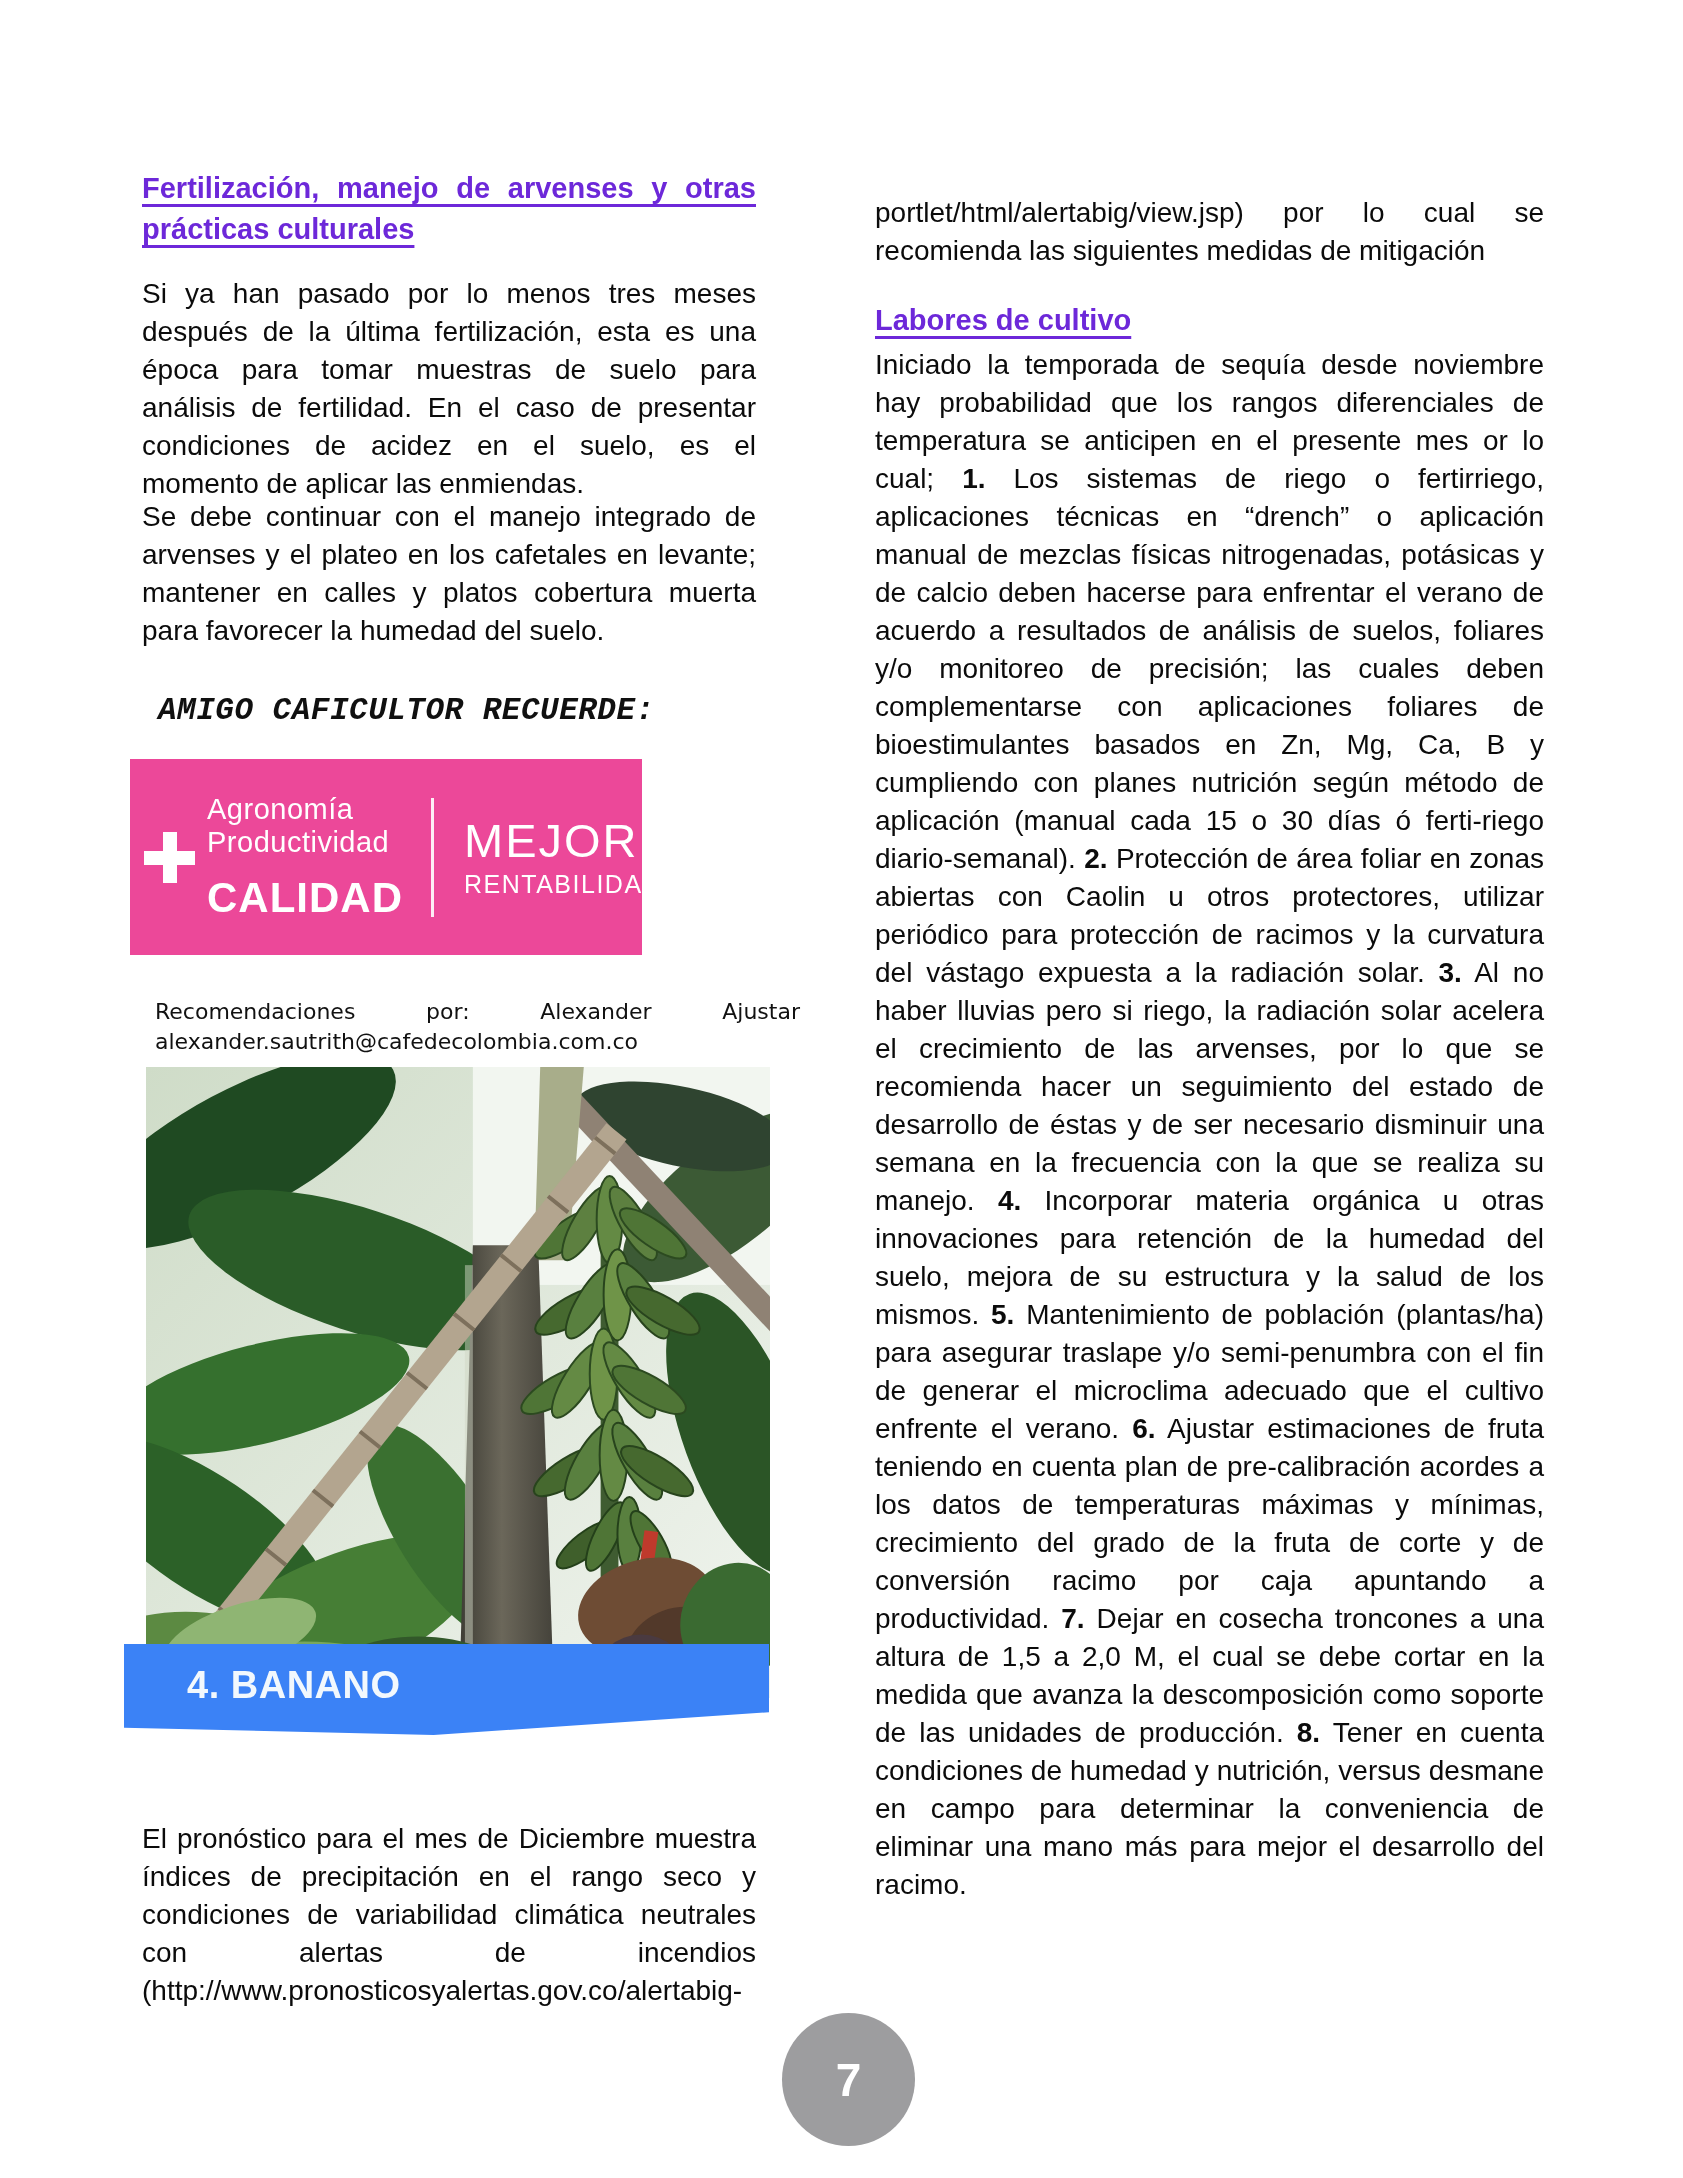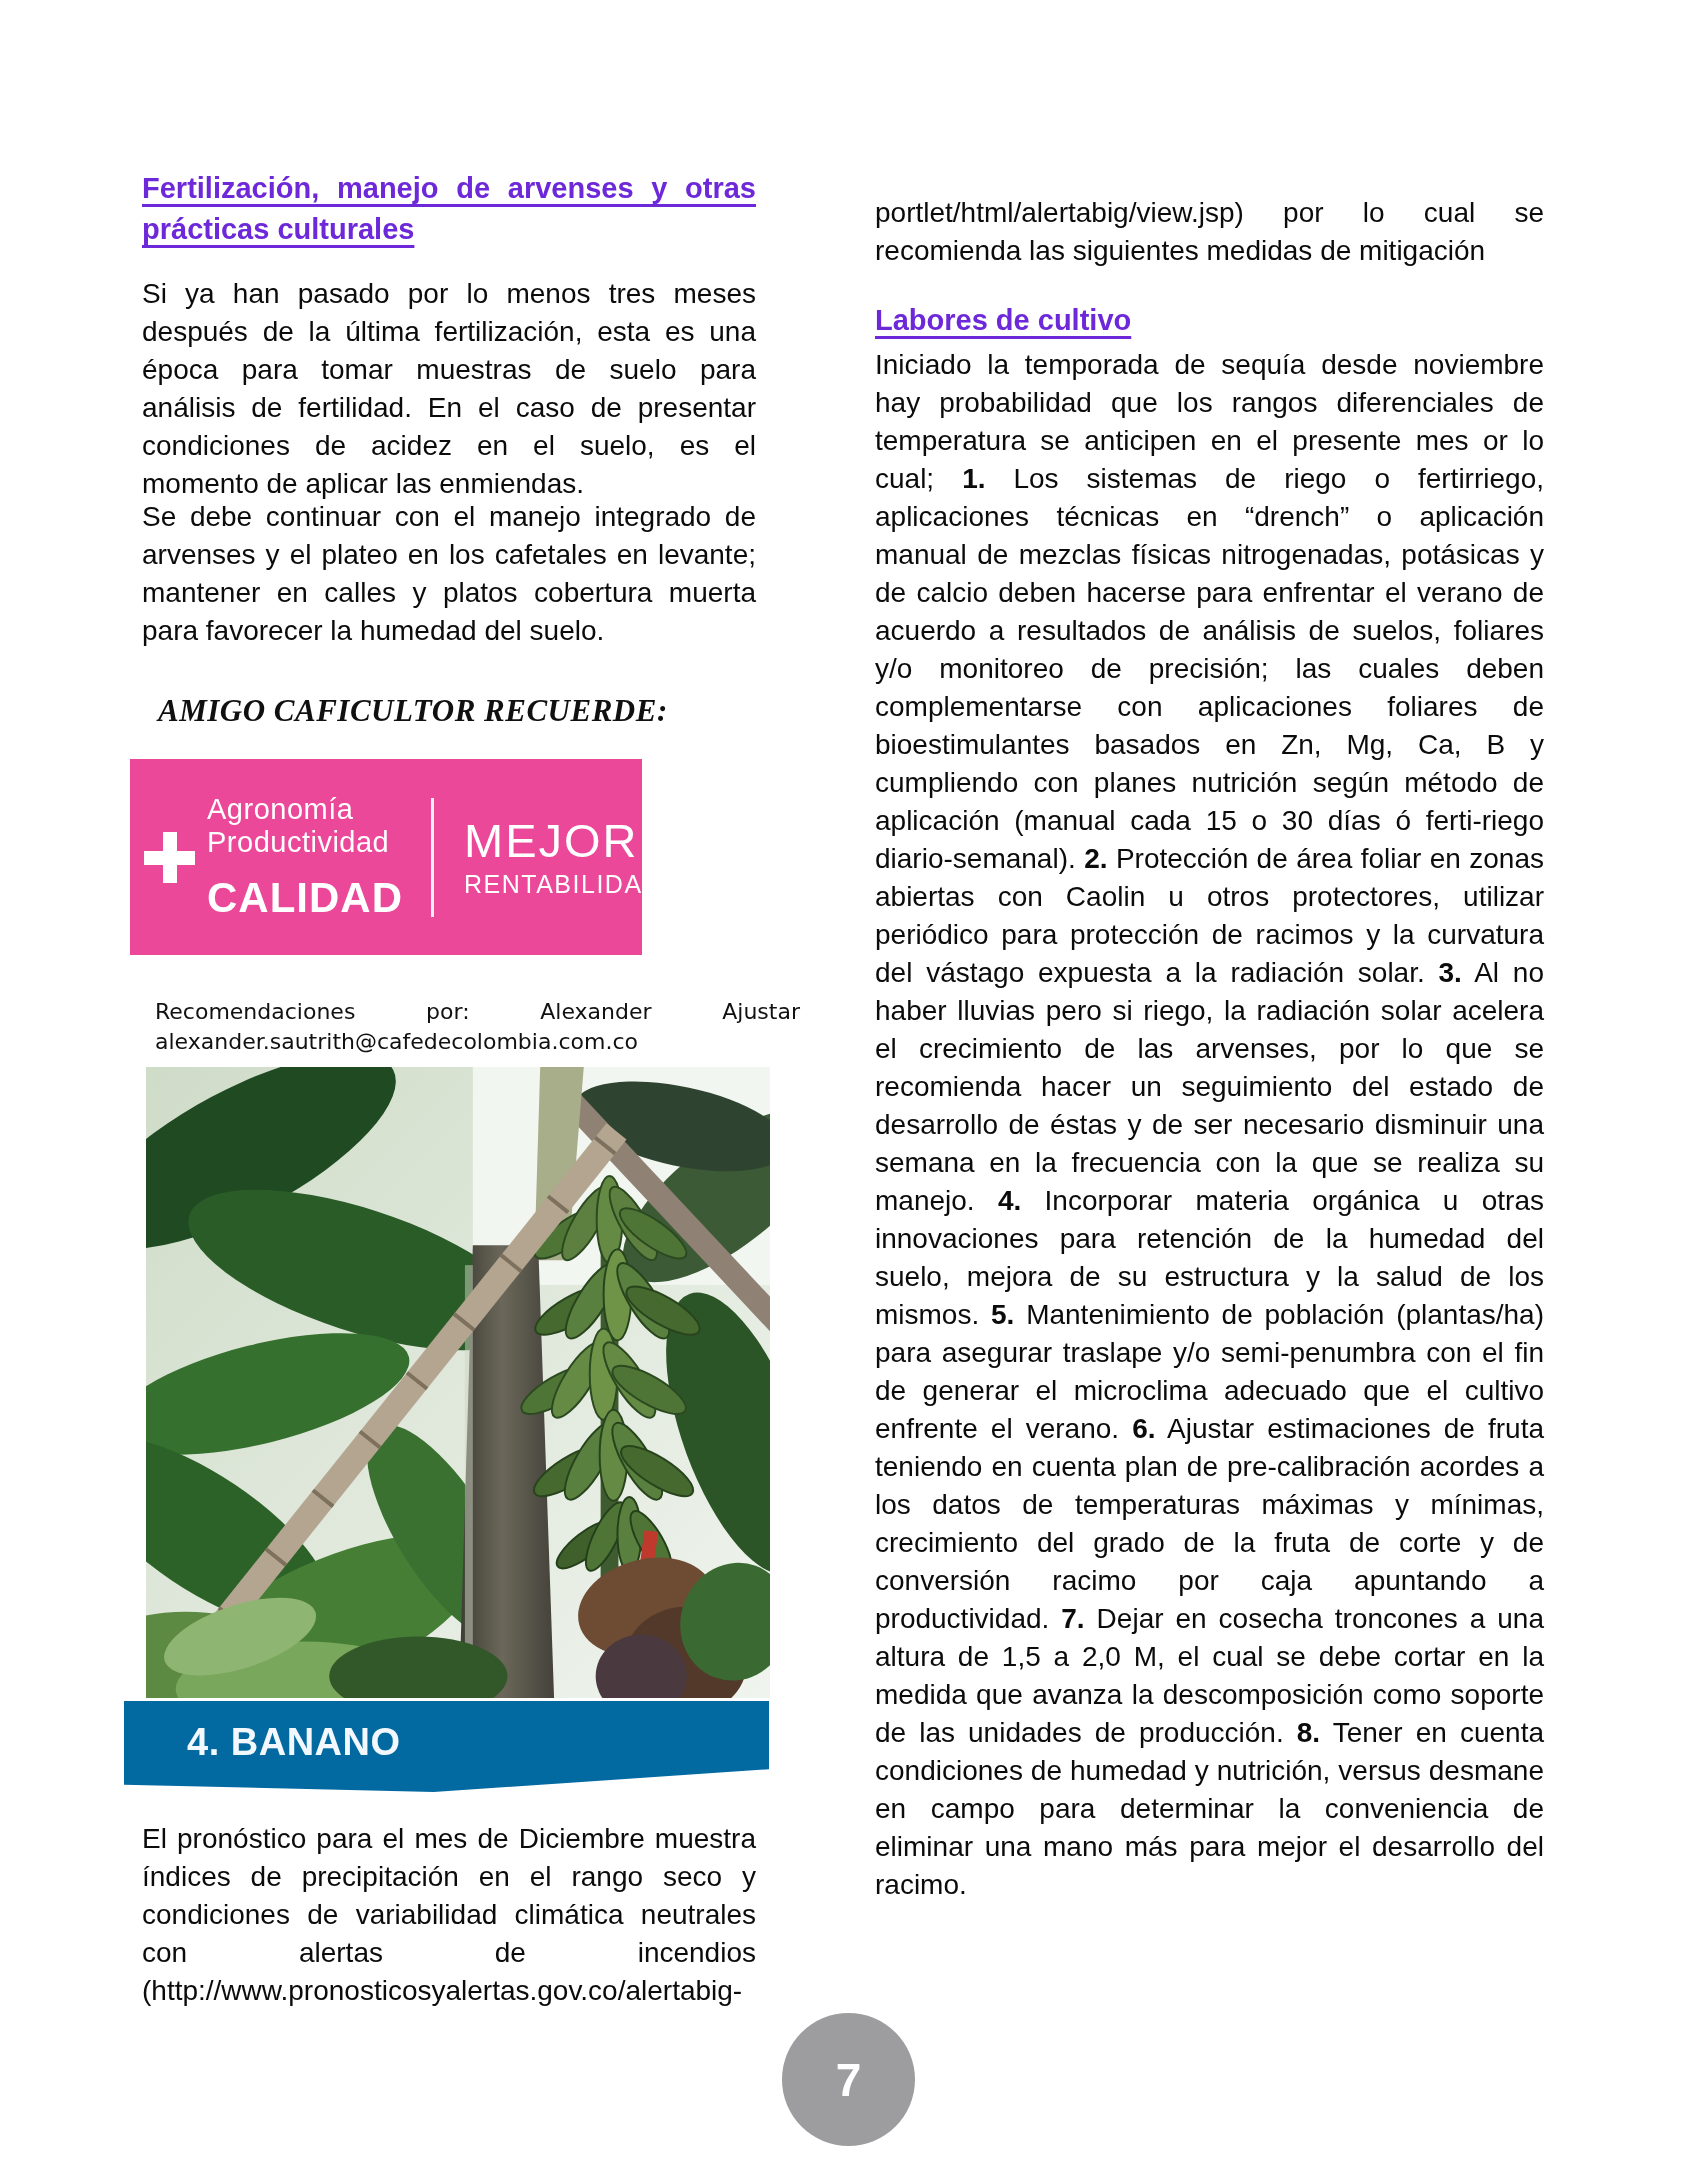--- a/index.html
+++ b/index.html
@@ -14,21 +14,21 @@
     text-decoration:underline;text-underline-offset:6px;text-decoration-thickness:3px;
     text-align:justify;
   }
   .b{font-weight:bold;}
   
   .lc-head{left:142px;top:168px;width:614px;}
   .lc-p1{left:142px;top:275px;width:614px;}
   .lc-p2{left:142px;top:498px;width:614px;}
   .reminder{
     left:158px;top:693px;width:614px;
-    font-family:Liberation Serif, serif;font-weight:bold;font-style:italic;
+    font-family:Liberation Mono, monospace;font-weight:bold;font-style:italic;
     font-size:31px;letter-spacing:0.5px;color:#101010;
   }
   
   .brand-banner{
     left:130px;top:759px;width:512px;height:196px;background:#ec4899;
     display:flex;align-items:center;color:#ffffff;
   }
   .plus-icon{position:relative;width:51px;height:51px;margin-left:14px;flex:0 0 auto;}
   .plus-icon::before{content:"";position:absolute;left:19px;top:0;width:14px;height:51px;background:#fff;}
   .plus-icon::after{content:"";position:absolute;left:0;top:19px;width:51px;height:14px;background:#fff;}
@@ -44,21 +44,21 @@
   .credits{
     left:155px;top:997px;width:645px;
     font-family:"DejaVu Sans",sans-serif;font-size:22px;line-height:30px;
     text-align:justify;color:#111;
   }
   
   .photo{left:146px;top:1067px;width:624px;height:631px;}
   .photo svg{display:block;width:100%;height:100%;}
   
   .section-banner{
-    left:124px;top:1701px;width:645px;height:91px;background:#0369a1;
+    left:124px;top:1644px;width:645px;height:91px;background:#3b82f6;
     clip-path:polygon(0 0,100% 0,100% 75%,48% 100%,0 92%);
   }
   .section-banner-label{
     position:absolute;left:63px;top:20px;color:#f2f8fd;font-weight:bold;font-size:38px;letter-spacing:0.5px;
   }
   
   .lc-p3{left:142px;top:1820px;width:614px;}
   
   .page-badge{
     left:782px;top:2013px;width:133px;height:133px;border-radius:50%;background:#9D9D9F;

